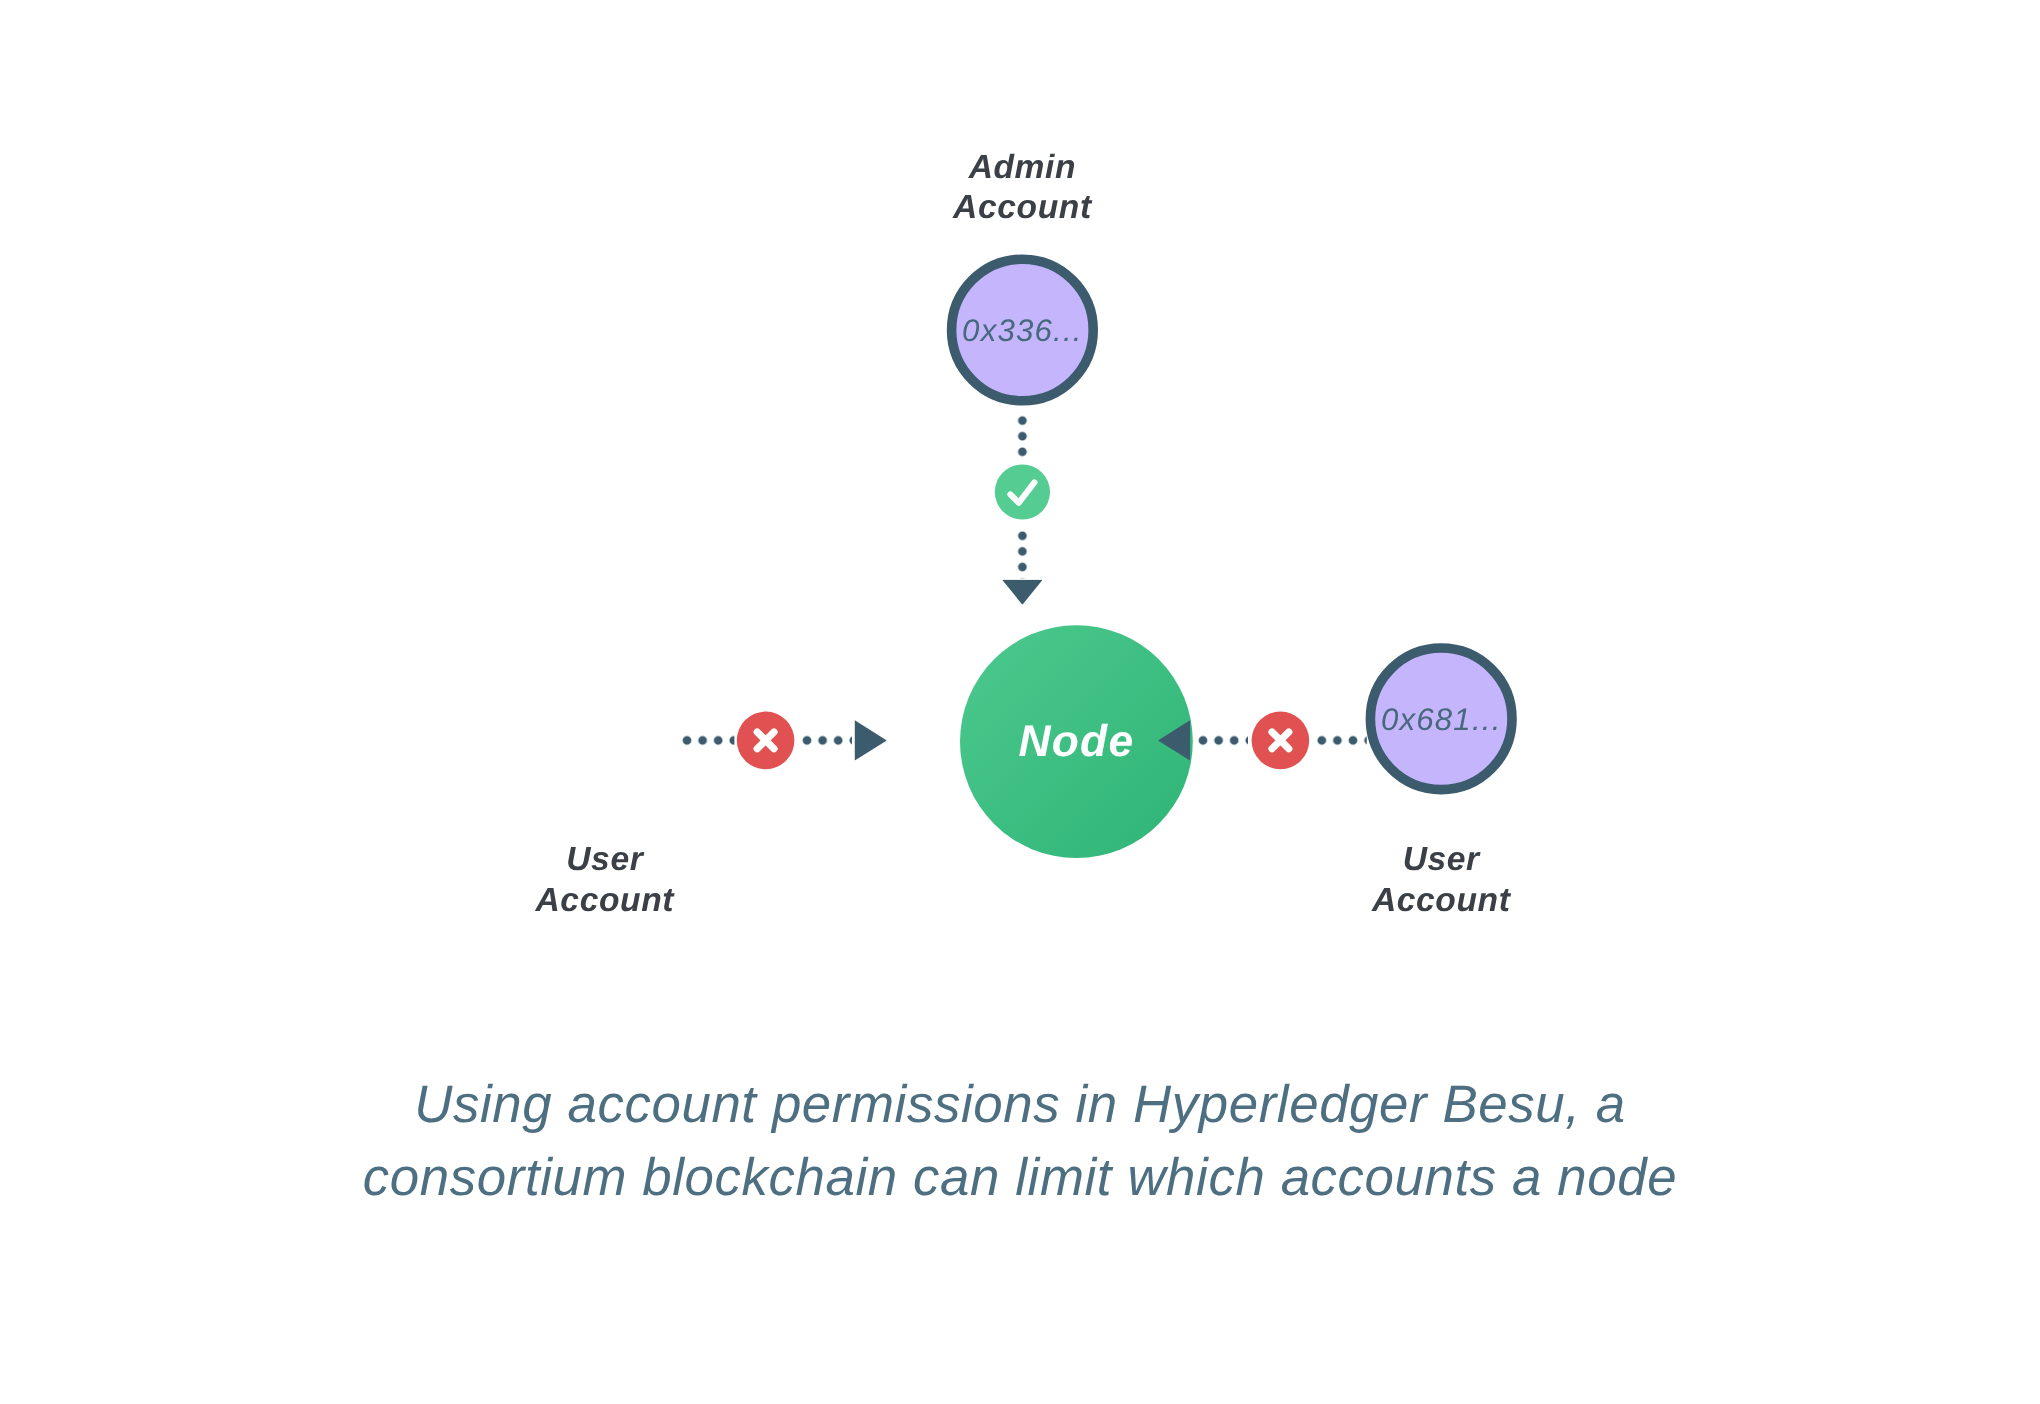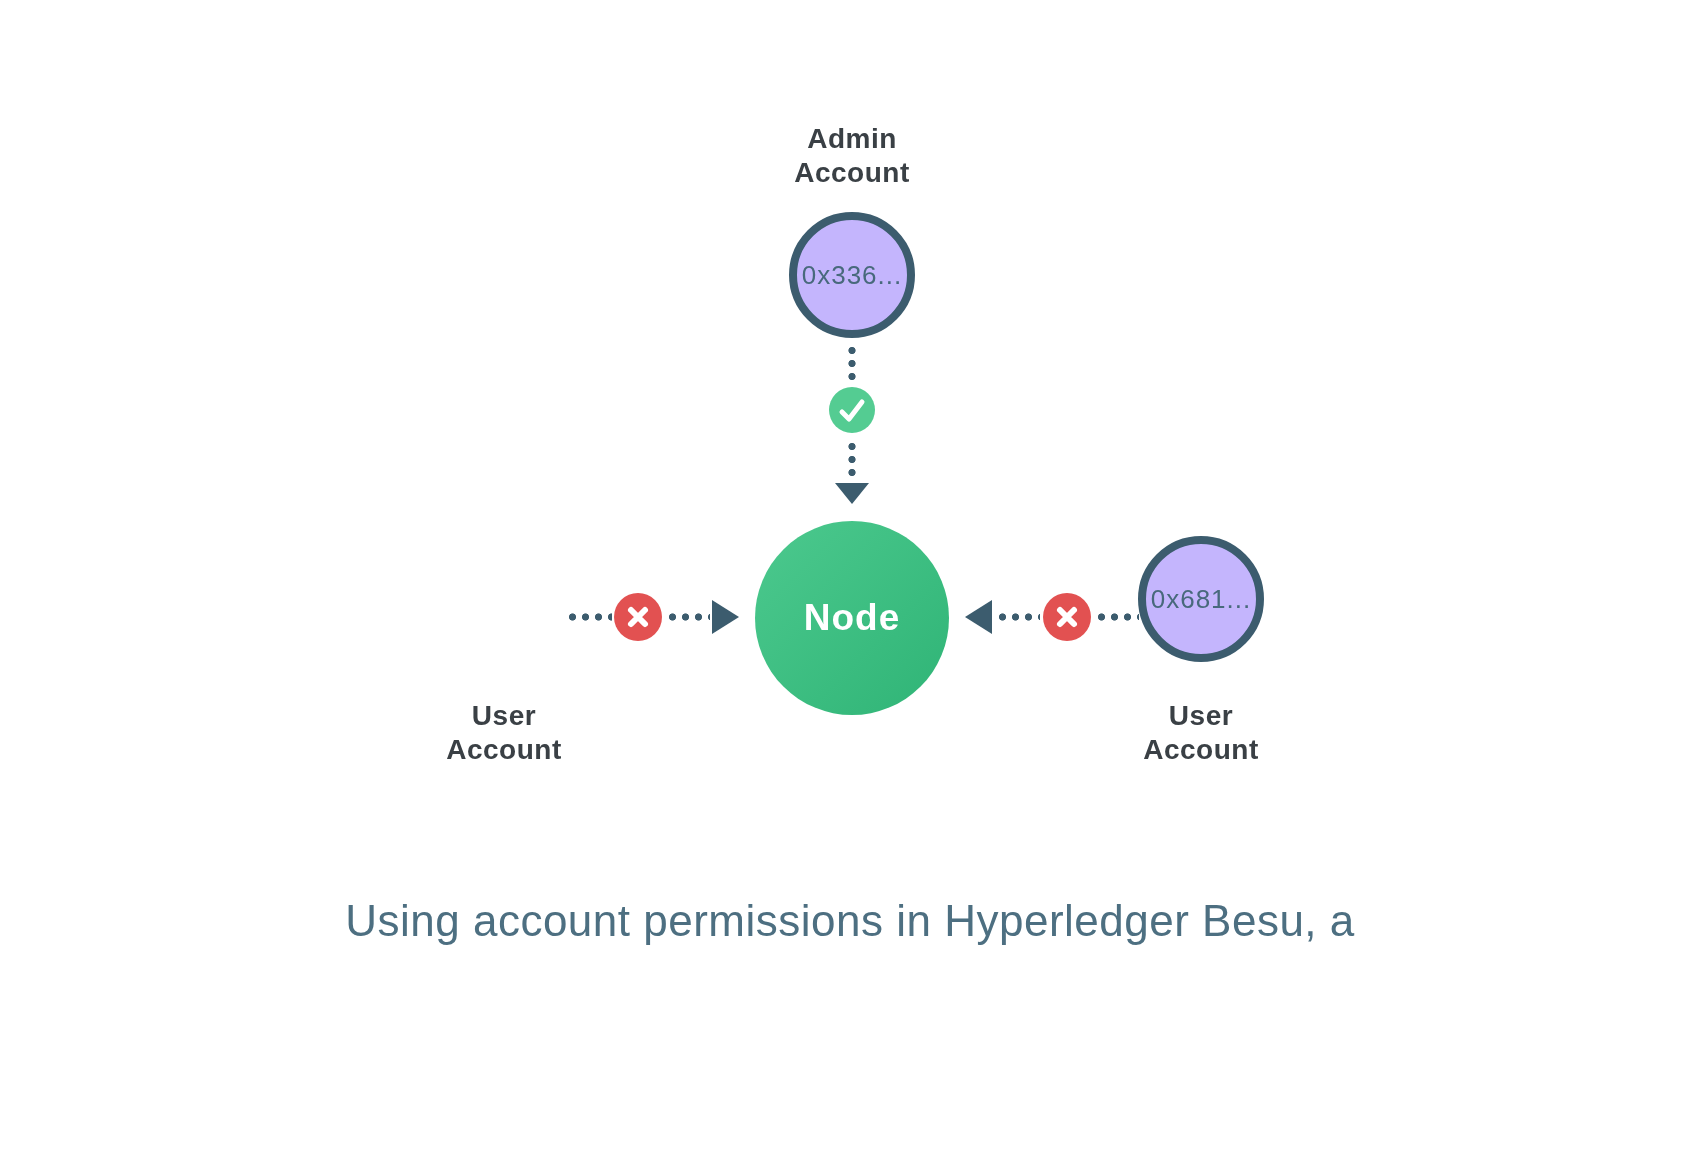--- a/index.html
+++ b/index.html
@@ -12,20 +12,21 @@
     --red: #E25151;
     --caption: #4D6F81;
     --background: #FFFFFF;
   }
   * { margin:0; padding:0; box-sizing:border-box; }
   body { background:#fff; }
   .stage {
     position:relative; width:1700px; height:1038px;
     background:var(--background); overflow:hidden;
     font-family:"Liberation Sans", sans-serif;
+    font-style:italic;
   }
   .acct-label {
     position:absolute; width:200px; text-align:center;
     font-weight:bold; font-size:28px; line-height:34px;
     letter-spacing:0.5px; color:var(--label); white-space:pre-line;
   }
   .circle {
     position:absolute; width:126px; height:126px;
     border:8px solid var(--slate); border-radius:50%;
     background:#c4b5fd; display:flex; align-items:center; justify-content:center;
@@ -48,21 +49,21 @@
   .badge-check { width:46px; height:46px; background:var(--green-check); }
   .badge-x { width:48px; height:48px; background:var(--red); }
   .arrow { position:absolute; background:var(--slate); }
   .arrow-down { left:835px; top:483px; width:34px; height:21px;
     clip-path:polygon(0 0, 100% 0, 50% 100%); }
   .arrow-right { left:712px; top:600px; width:27px; height:34px;
     clip-path:polygon(0 0, 0 100%, 100% 50%); }
   .arrow-left { left:965px; top:600px; width:27px; height:34px;
     clip-path:polygon(100% 0, 100% 100%, 0 50%); }
   .node {
-    position:absolute; left:755px; top:521px; width:194px; height:194px;
+    position:absolute; left:800px; top:521px; width:194px; height:194px;
     border-radius:50%;
     background:linear-gradient(135deg, var(--node-green-light) 0%, var(--node-green-dark) 100%);
     display:flex; align-items:center; justify-content:center;
   }
   .node-label { color:#fff; font-weight:bold; font-size:37px; letter-spacing:1px; }
   .caption {
     position:absolute; left:0; top:890px; width:100%;
     text-align:center; color:var(--caption);
     font-size:44px; line-height:61px; letter-spacing:0.5px;
   }
@@ -123,15 +124,16 @@
   <div class="dots-h" style="left:1095px; top:613px; width:44px;"></div>
 
   <div class="circle" style="left:1138px; top:536px;">
     <span class="addr">0x681...</span>
   </div>
   <div class="acct-label" style="left:1101px; top:699px;">User
 Account</div>
 
   <div class="caption">
     <div>Using account permissions in Hyperledger Besu, a</div>
+    <div>consortium blockchain can limit which accounts a node</div>
   </div>
 
 </div>
 
 </body></html>

